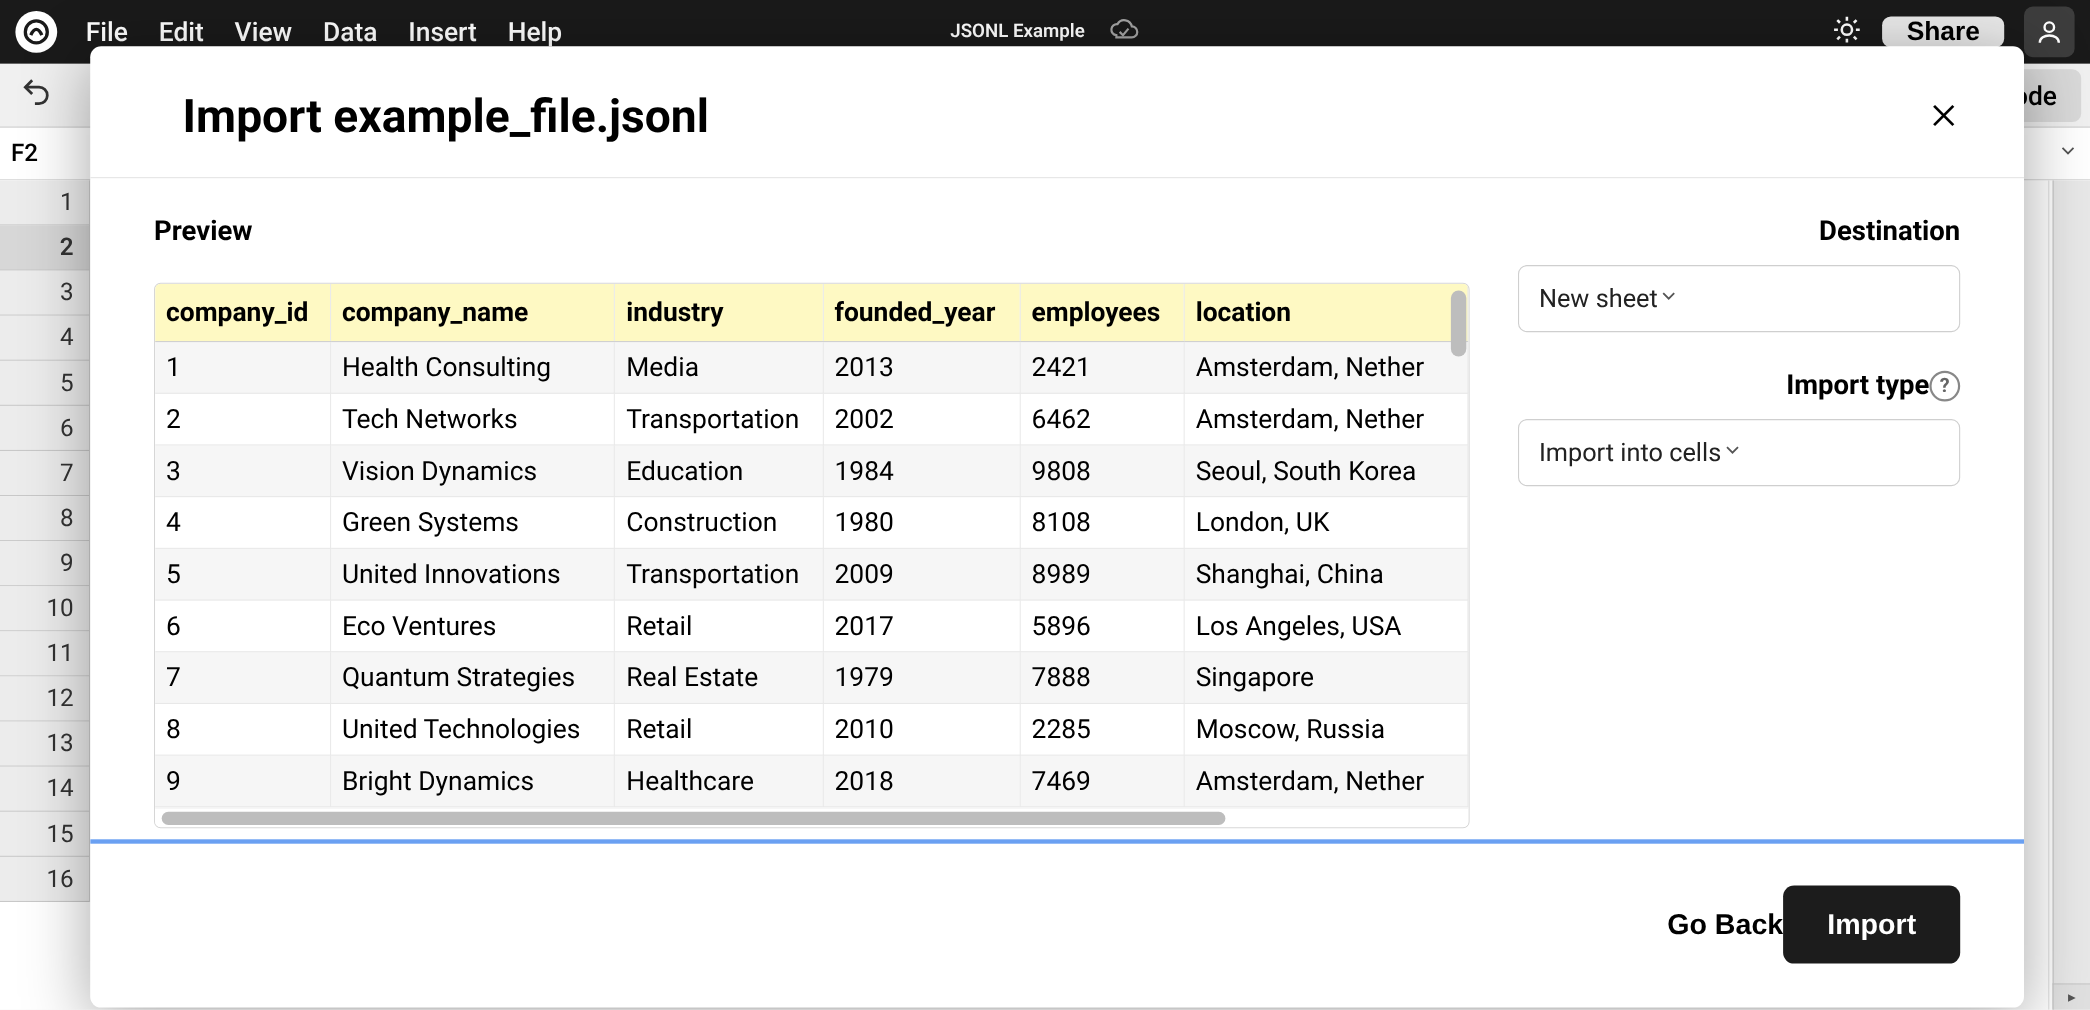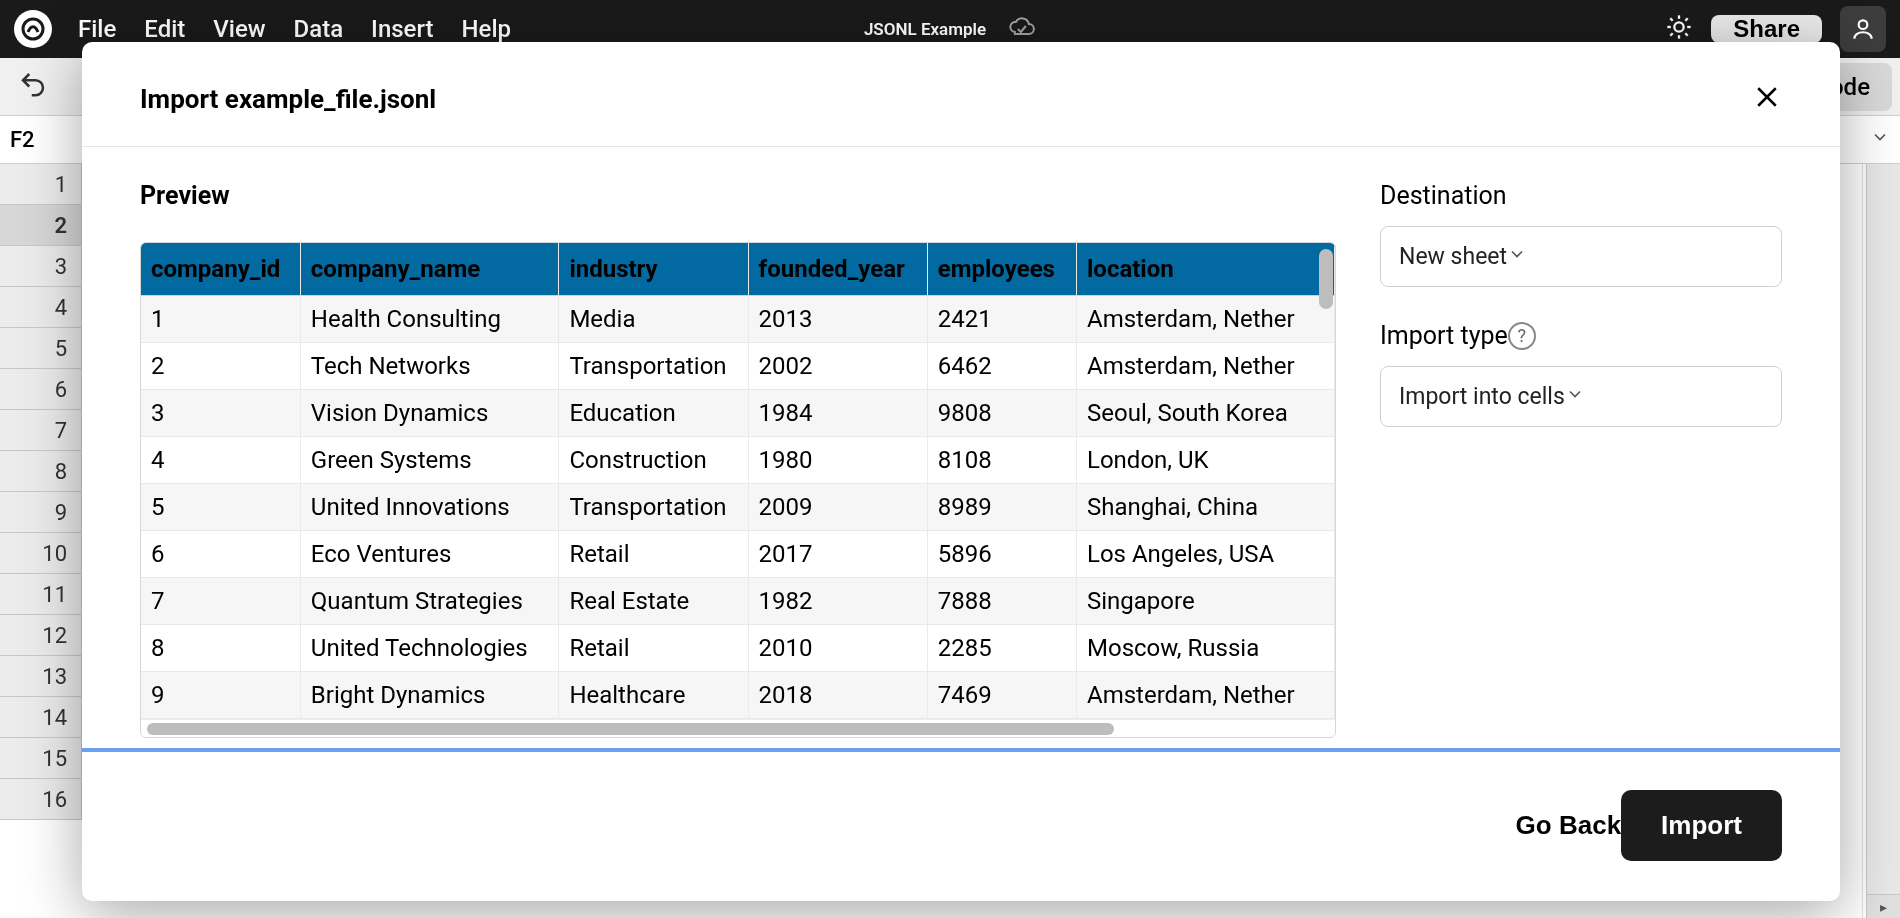--- a/index.html
+++ b/index.html
@@ -158,21 +158,21 @@
   display: flex;
   flex-direction: column;
 }
 .modal-header {
   padding: 40px 58px 30px 58px;
   display: flex;
   align-items: center;
   justify-content: space-between;
   border-bottom: 1px solid #e5e5e5;
 }
-.modal-title { font-size: 26px; font-weight: 700; }
+.modal-title { font-size: 42px; font-weight: 700; margin-left: 26px; }
 .close-btn { cursor: pointer; }
 .close-btn svg { width: 30px; height: 30px; stroke: #000; stroke-width: 2; }
 
 .modal-body {
   display: flex;
   padding: 34px 58px 10px 58px;
   gap: 44px;
 }
 .preview-pane { flex: 1; min-width: 0; }
 .section-title { font-size: 25px; font-weight: 700; margin-bottom: 32px; }
@@ -193,21 +193,21 @@
   border-collapse: collapse;
   width: 100%;
   font-size: 24px;
 }
 table.preview th {
   text-align: left;
   font-weight: 700;
   padding: 12px 10px;
   border-bottom: 1px solid #d0d0d0;
   border-right: 1px solid #eaeaea;
-  background: #0369a1;
+  background: #fef9c3;
   white-space: nowrap;
 }
 table.preview td {
   padding: 9px 10px;
   border-bottom: 1px solid #e8e8e8;
   border-right: 1px solid #eaeaea;
   white-space: nowrap;
 }
 table.preview tbody tr:nth-child(odd) { background: #f6f6f6; }
 table.preview tbody tr:nth-child(even) { background: #fff; }
@@ -229,22 +229,22 @@
   position: absolute;
   left: 6px; top: 3px;
   height: 12px;
   width: 81%;
   background: #bdbdbd;
   border-radius: 6px;
 }
 
 
 .field-label {
-  font-size: 25px; font-weight: 400;
-  display: flex; align-items: center; justify-content: flex-start;
+  font-size: 25px; font-weight: 700;
+  display: flex; align-items: center; justify-content: flex-end;
   margin-bottom: 16px;
   margin-top: 0;
 }
 .options-pane .field-label.second { margin-top: 34px; }
 .select {
   border: 1px solid #cfcfcf;
   border-radius: 8px;
   padding: 16px 18px;
   font-size: 23px;
   display: flex; align-items: center; justify-content: flex-start;
@@ -463,21 +463,21 @@
                   <td>Eco Ventures</td>
                   <td>Retail</td>
                   <td>2017</td>
                   <td>5896</td>
                   <td>Los Angeles, USA</td>
                 </tr>
                 <tr>
                   <td>7</td>
                   <td>Quantum Strategies</td>
                   <td>Real Estate</td>
-                  <td>1982</td>
+                  <td>1979</td>
                   <td>7888</td>
                   <td>Singapore</td>
                 </tr>
                 <tr>
                   <td>8</td>
                   <td>United Technologies</td>
                   <td>Retail</td>
                   <td>2010</td>
                   <td>2285</td>
                   <td>Moscow, Russia</td>

